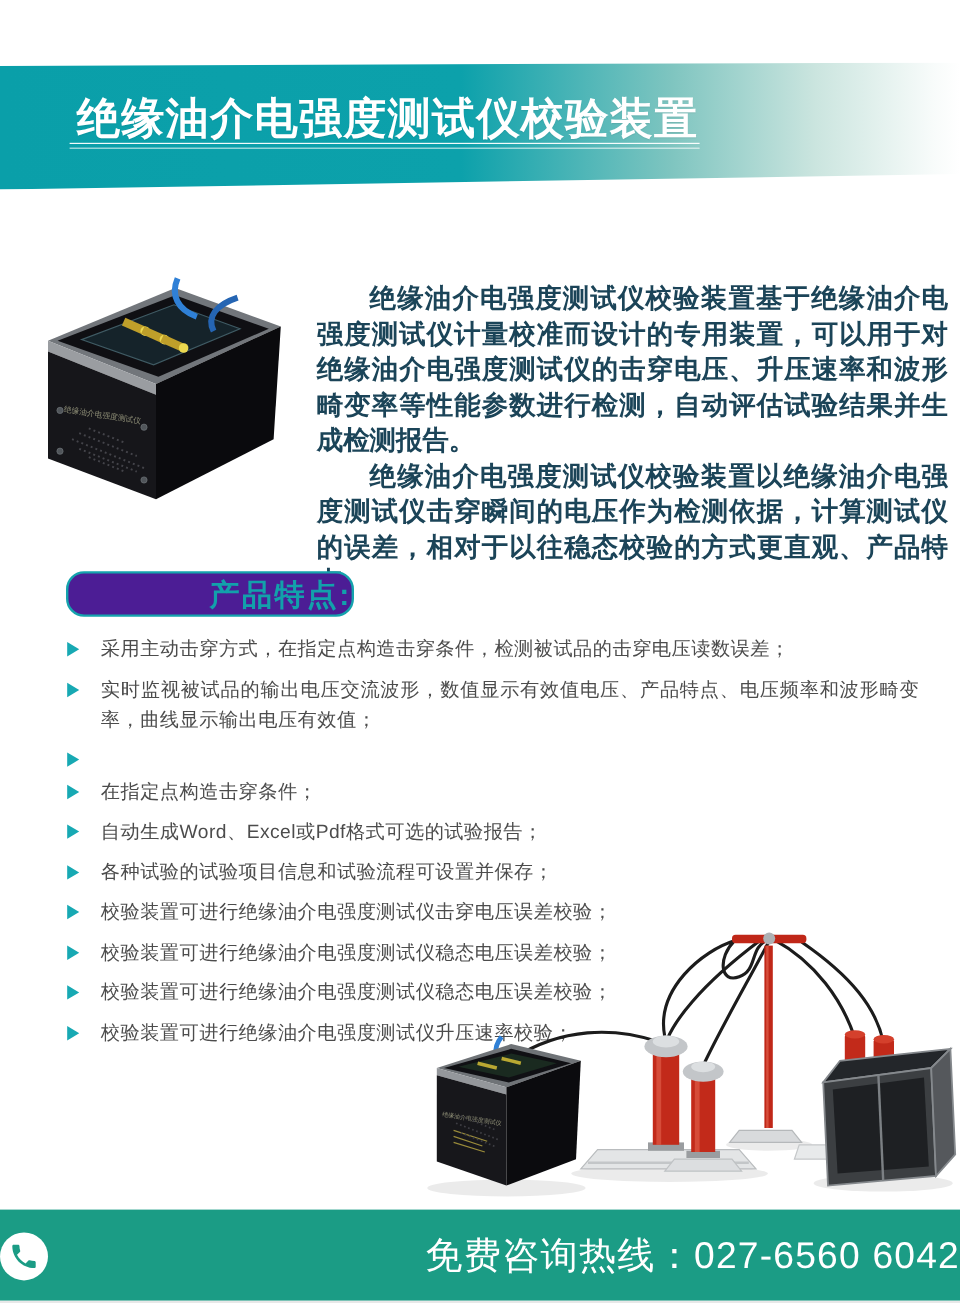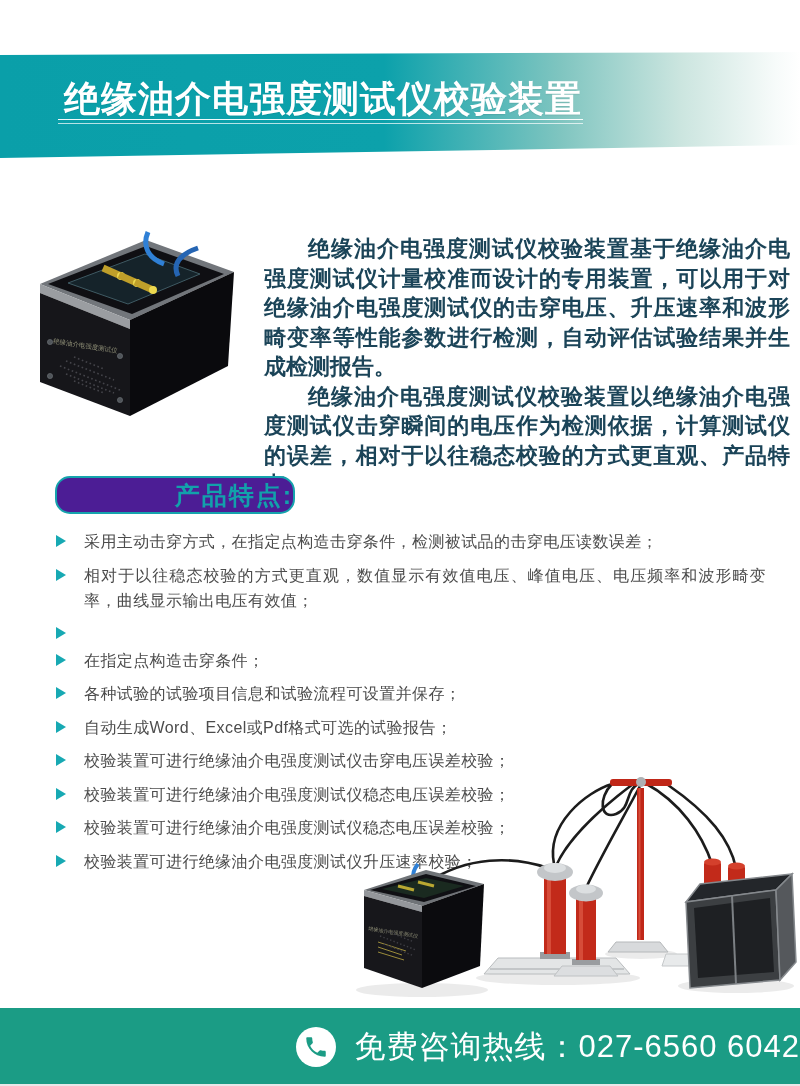--- a/index.html
+++ b/index.html
@@ -80,21 +80,21 @@
 
   
   .device-photo { position: absolute; left: 28px; top: 230px; width: 208px; height: 190px; }
   .setup-photo  { position: absolute; left: 348px; top: 762px; width: 452px; height: 245px; }
 
   
   .footer-bar {
     position: absolute; left: 0; top: 1008px;
     width: 800px; height: 78px;
     background: #1B9C85;
-    display: flex; align-items: center; justify-content: flex-end;
+    display: flex; align-items: center; justify-content: space-between;
     gap: 18px;
   }
   .phone-badge {
     width: 40px; height: 40px; border-radius: 50%;
     background: #ffffff;
     display: flex; align-items: center; justify-content: center;
   }
   .footer-text {
     font-size: 31px; color: #ffffff; letter-spacing: 1px; white-space: nowrap;
   }
@@ -160,36 +160,36 @@
     <span>产品特点:</span>
   </div>
 
   <ul class="features-list">
     <li>
         <span class="arrow"></span>
         <span class="feature-text">采用主动击穿方式，在指定点构造击穿条件，检测被试品的击穿电压读数误差；</span>
       </li>
     <li>
         <span class="arrow"></span>
-        <span class="feature-text">相对于以往稳态校验的方式更直观，数值显示有效值电压、峰值电压、电压频率和波形畸变率，曲线显示输出电压有效值；</span>
+        <span class="feature-text">实时监视被试品的输出电压交流波形，数值显示有效值电压、产品特点、电压频率和波形畸变率，曲线显示输出电压有效值；</span>
       </li>
     <li>
         <span class="arrow"></span>
       </li>
     <li>
         <span class="arrow"></span>
         <span class="feature-text">在指定点构造击穿条件；</span>
       </li>
     <li>
         <span class="arrow"></span>
+        <span class="feature-text">自动生成Word、Excel或Pdf格式可选的试验报告；</span>
+      </li>
+    <li>
+        <span class="arrow"></span>
         <span class="feature-text">各种试验的试验项目信息和试验流程可设置并保存；</span>
-      </li>
-    <li>
-        <span class="arrow"></span>
-        <span class="feature-text">自动生成Word、Excel或Pdf格式可选的试验报告；</span>
       </li>
     <li>
         <span class="arrow"></span>
         <span class="feature-text">校验装置可进行绝缘油介电强度测试仪击穿电压误差校验；</span>
       </li>
     <li>
         <span class="arrow"></span>
         <span class="feature-text">校验装置可进行绝缘油介电强度测试仪稳态电压误差校验；</span>
       </li>
     <li>

